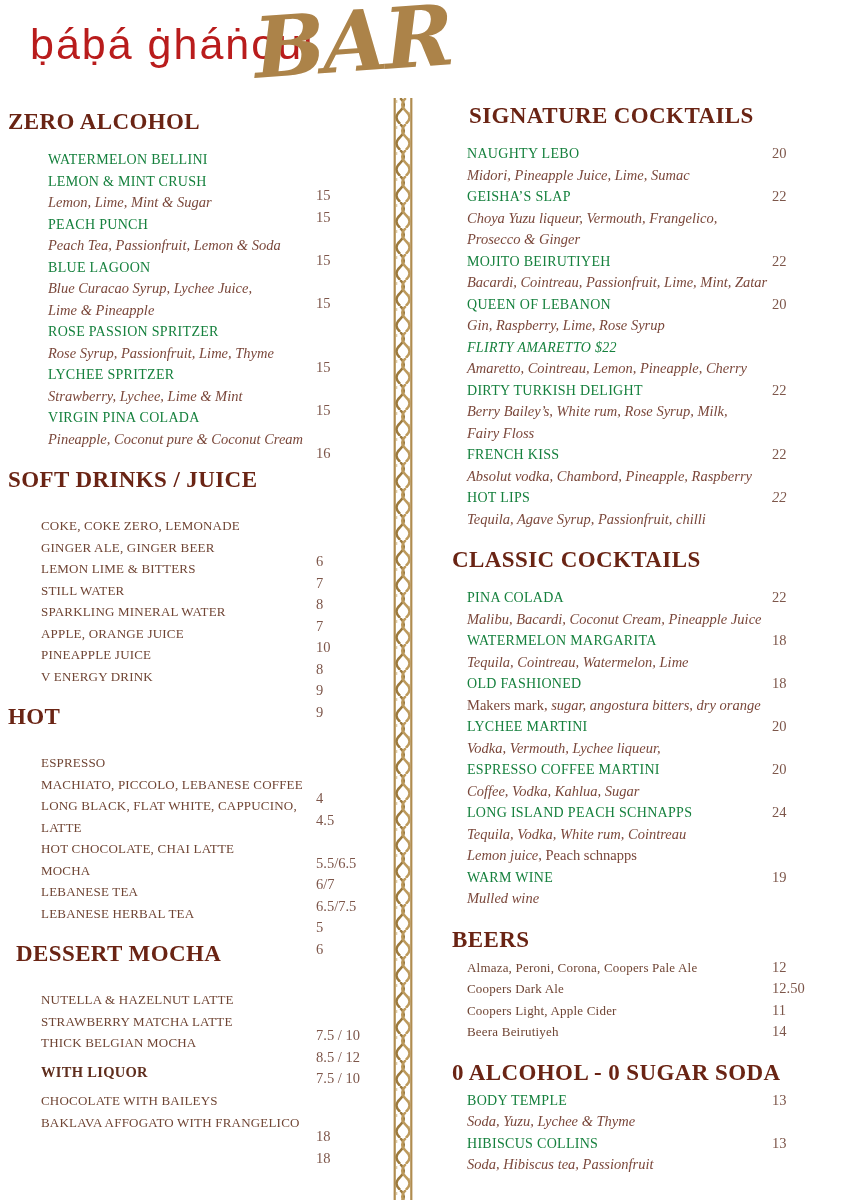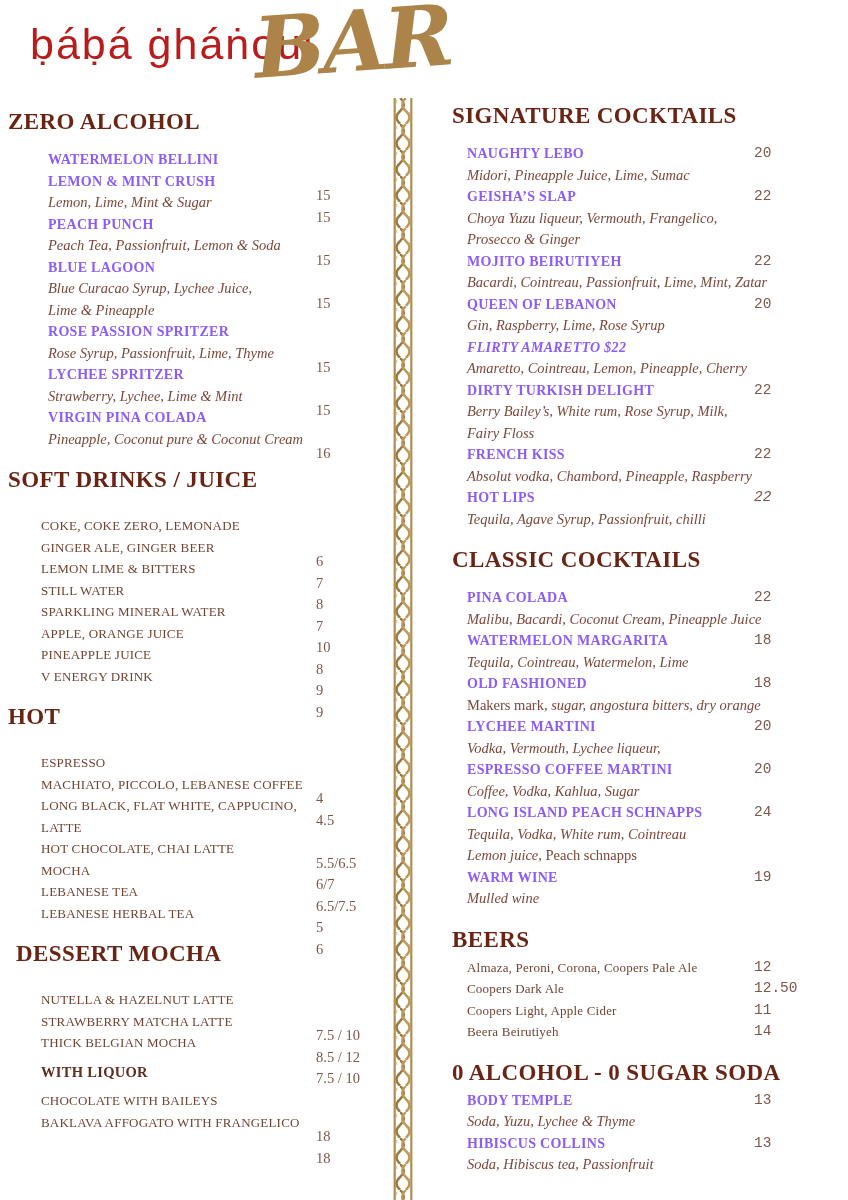--- a/index.html
+++ b/index.html
@@ -16,41 +16,41 @@
 
   
   .col{position:absolute;}
   .col-left{left:8px;top:108px;width:384px;}
   .col-right{left:452px;top:94px;width:394px;}
 
   .section{margin-bottom:16px;}
   .section-title{margin:0;font-size:23px;line-height:28px;font-weight:bold;
     color:#6a2414;letter-spacing:0.4px;}
   .section-title.indent{padding-left:8px;}
-  .col-right .section:first-child .section-title{margin-top:8px;}
+  .col-right .section:first-child .section-title{margin-top:8px;margin-left:17px;}
   .items{margin-top:13px;}
   .list .items{margin-top:21px;}
   .section.tight .items{margin-top:3px;}
 
   .row{position:relative;line-height:21.5px;font-size:14px;}
   .desc{line-height:21.5px;font-size:14.5px;color:#7a473a;}
   .desc .i{font-style:italic;}
   .desc .r{font-style:normal;}
 
   .col-left .cocktail .row,.col-left .cocktail .desc{padding-left:40px;}
   .col-left .list .row{padding-left:33px;}
   .col-right .row,.col-right .desc{padding-left:15px;}
 
-  .cocktail .row-name{font-weight:bold;color:#8b5cf6;letter-spacing:0.3px;}
+  .cocktail .row-name{font-weight:normal;color:#15803d;letter-spacing:0.3px;}
   .list .row-name{color:#6f4433;font-size:13px;letter-spacing:0.2px;}
   .row-name.ital{font-style:italic;}
 
   .price{position:absolute;top:0;color:#7d564a;font-size:14.5px;font-weight:normal;font-style:normal;}
   .col-left .price{left:308px;margin-top:36px;}
-  .col-right .price{left:302px;font-family:Liberation Mono, monospace;}
+  .col-right .price{left:320px;}
   .price.ital{font-style:italic;}
 
   .subheading{font-weight:bold;color:#5f2d1c;padding-left:33px;font-size:14.5px;
     letter-spacing:0.3px;margin:8px 0 7px;line-height:21.5px;}
 
   
   .divider{position:absolute;left:393px;top:98px;}
 </style>
 </head>
 <body>

